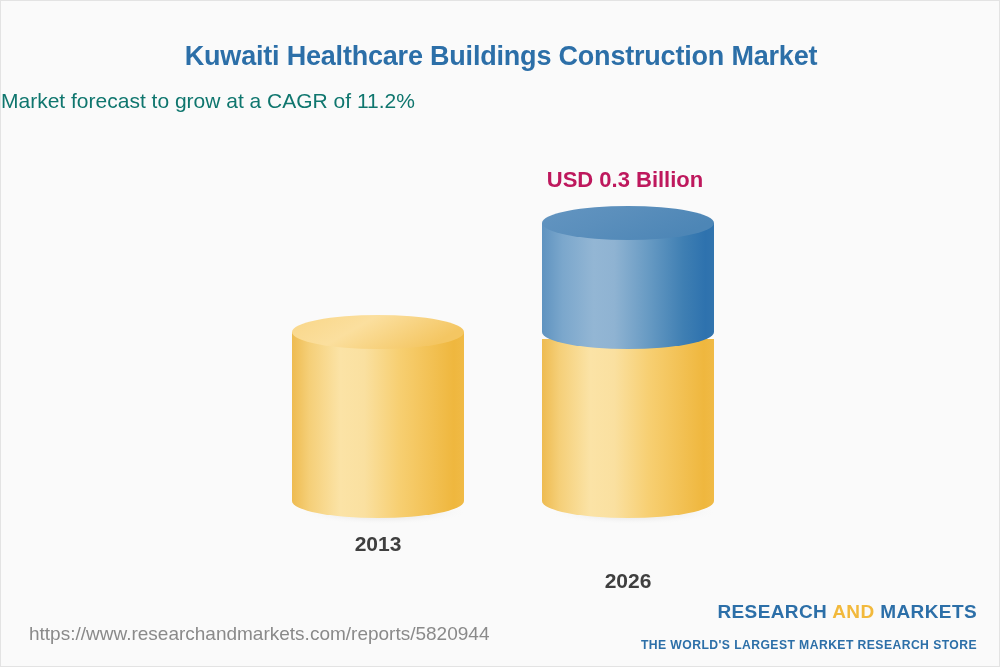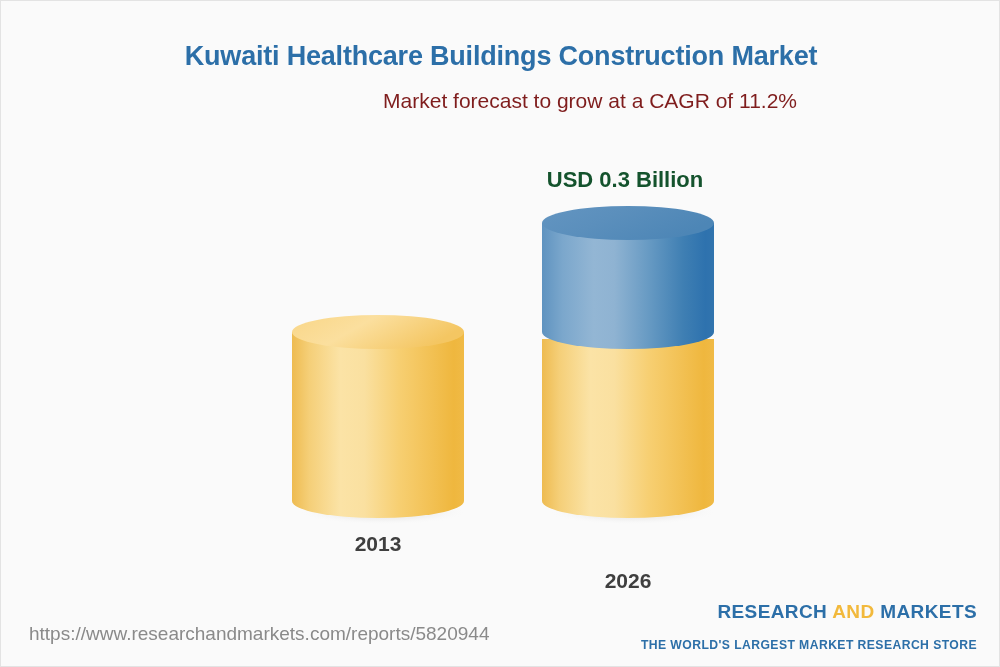--- a/index.html
+++ b/index.html
@@ -33,42 +33,42 @@
     font-weight: bold;
     letter-spacing: -0.2px;
     color: #2c6fa8;
     white-space: nowrap;
   }
   .chart-subtitle {
     position: absolute;
     top: 88px;
     left: 0;
     width: 796px;
-    text-align: right;
+    text-align: left;
     font-size: 21px;
     font-weight: normal;
-    color: #7f1d1d;
+    color: #0f766e;
     white-space: nowrap;
   }
 
   
   .plot-area {
     position: absolute;
     top: 0;
     left: 0;
     width: 1000px;
     height: 600px;
   }
 
   .value-label {
     position: absolute;
     text-align: center;
     font-size: 22px;
     font-weight: bold;
-    color: #14532d;
+    color: #be185d;
     white-space: nowrap;
   }
   .cat-label {
     position: absolute;
     text-align: center;
     font-size: 21px;
     font-weight: bold;
     color: #3f3f3f;
     white-space: nowrap;
   }

